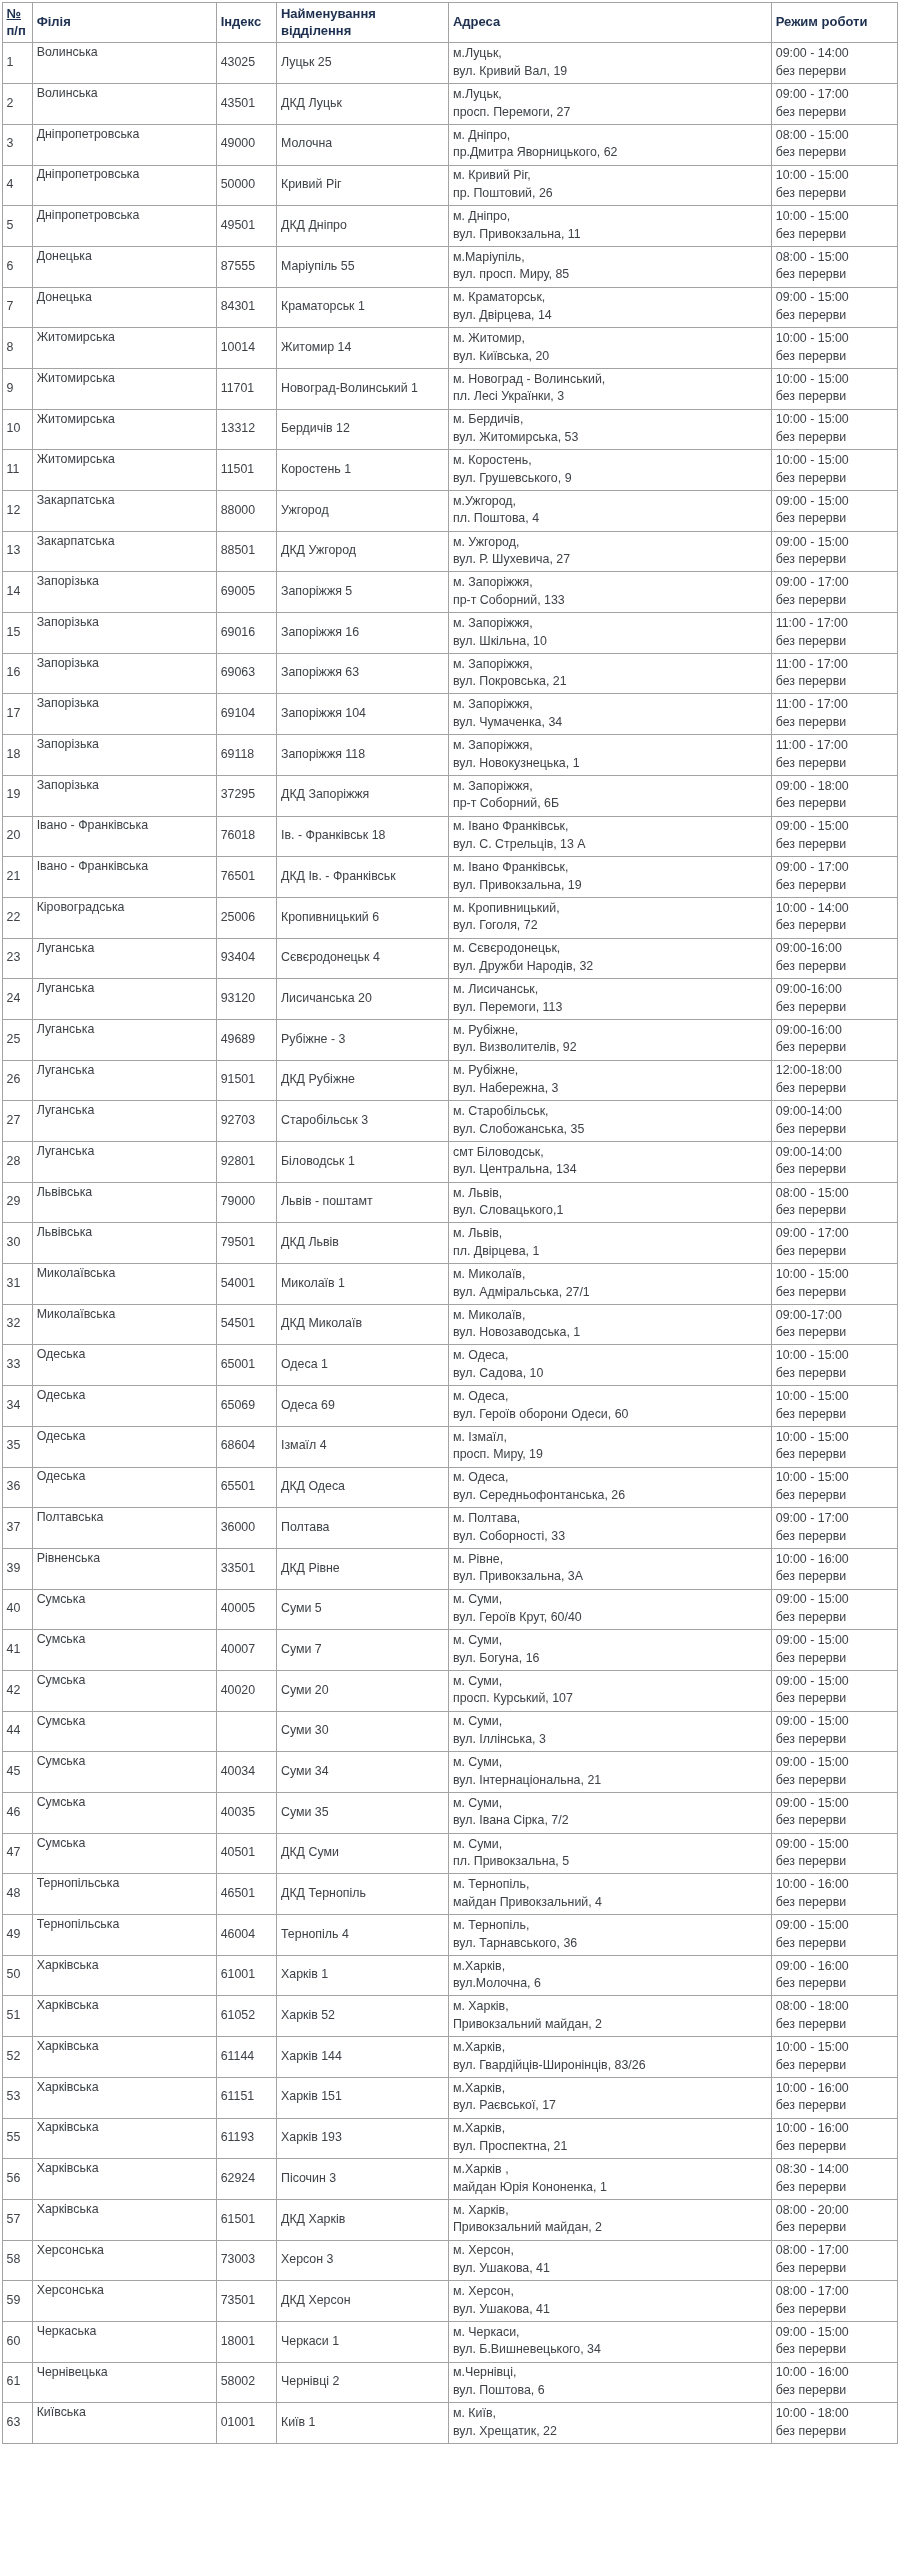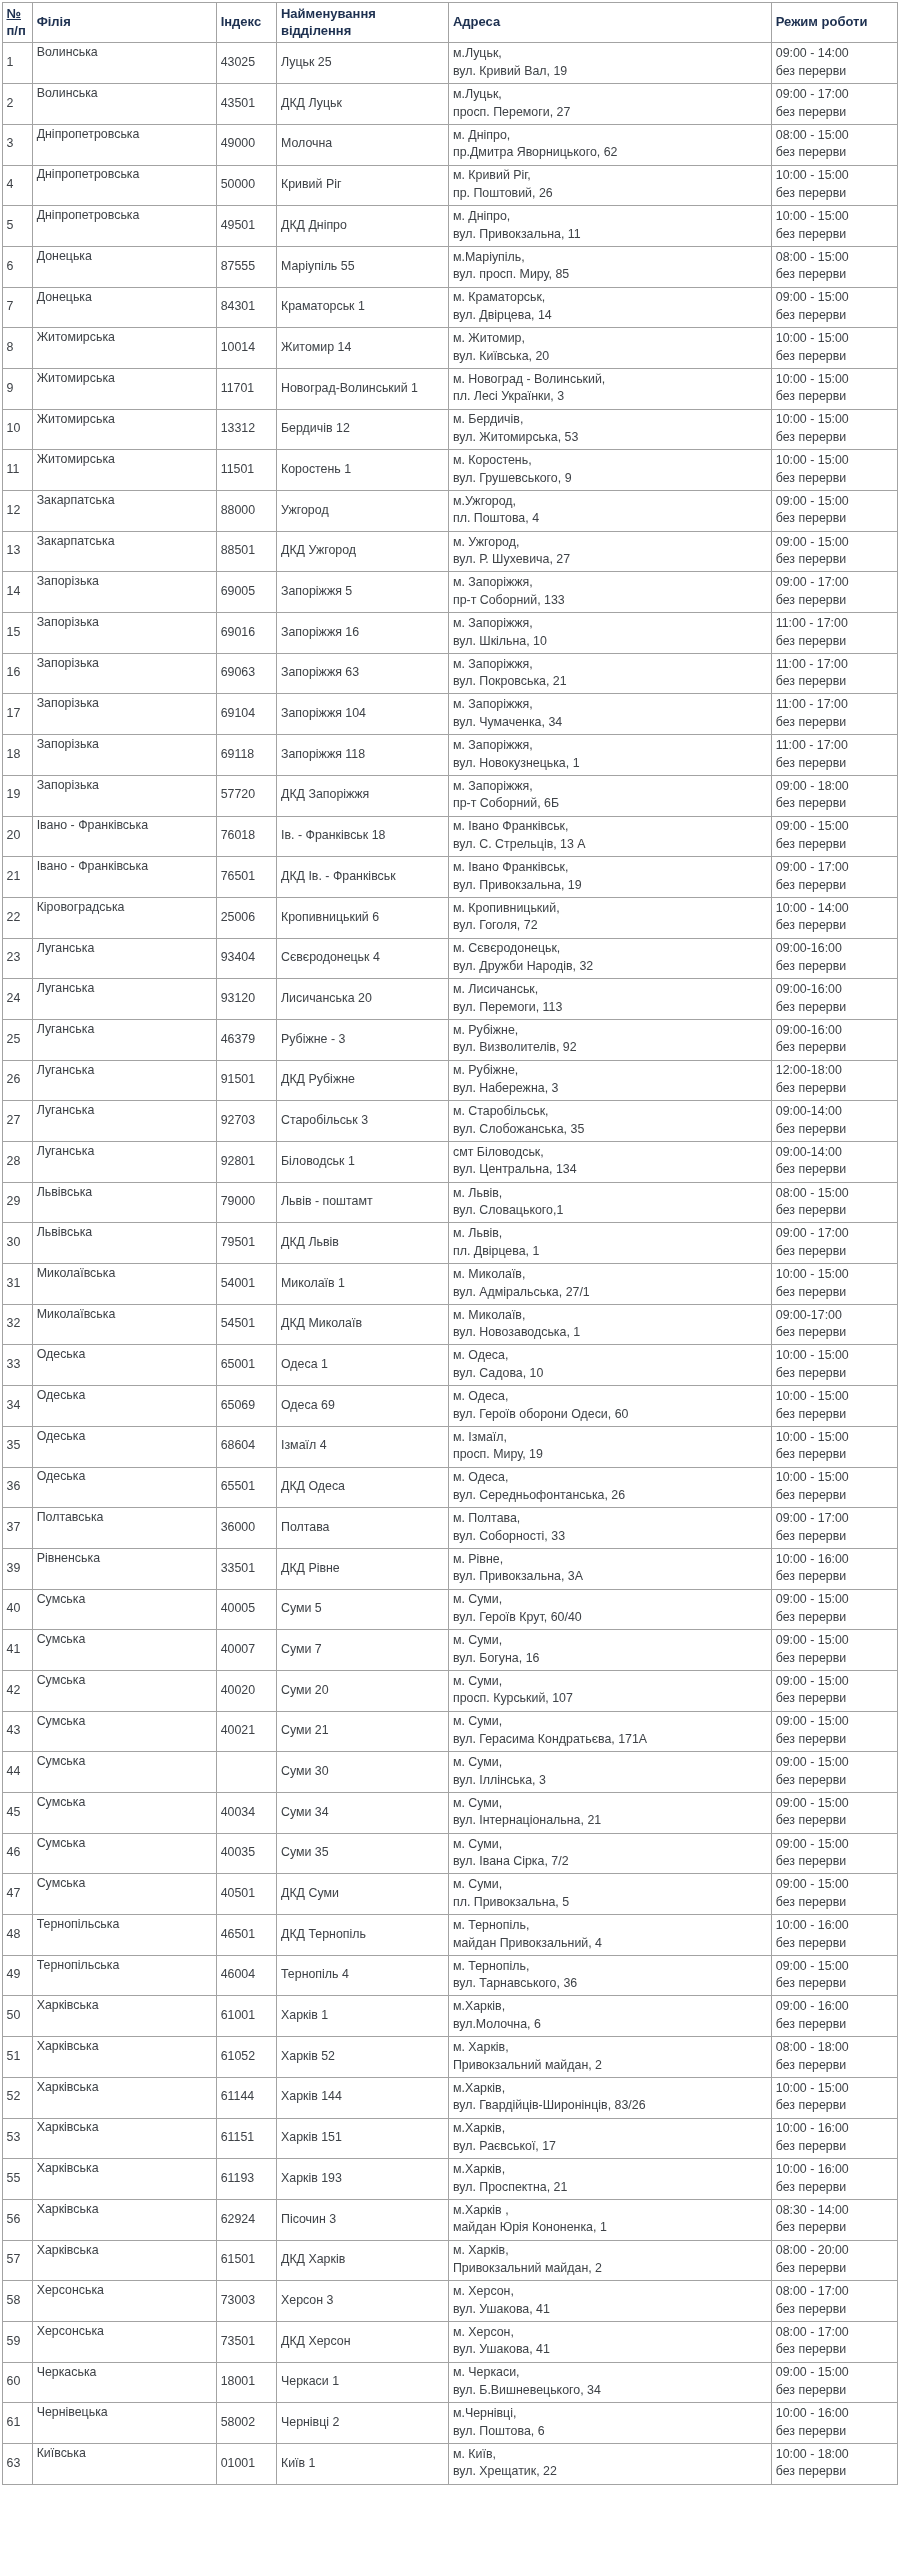--- a/index.html
+++ b/index.html
@@ -319,21 +319,21 @@
           <div>вул. Новокузнецька, 1</div>
         </td>
         <td class="cell-schedule two-line">
           <div>11:00 - 17:00</div>
           <div>без перерви</div>
         </td>
       </tr>
       <tr>
         <td class="cell-num">19</td>
         <td class="cell-filia">Запорізька</td>
-        <td class="cell-index">57720</td>
+        <td class="cell-index">37295</td>
         <td class="cell-name">ДКД Запоріжжя</td>
         <td class="cell-address two-line">
           <div>м. Запоріжжя,</div>
           <div>пр-т Соборний, 6Б</div>
         </td>
         <td class="cell-schedule two-line">
           <div>09:00 - 18:00</div>
           <div>без перерви</div>
         </td>
       </tr>
@@ -403,21 +403,21 @@
           <div>вул. Перемоги, 113</div>
         </td>
         <td class="cell-schedule two-line">
           <div>09:00-16:00</div>
           <div>без перерви</div>
         </td>
       </tr>
       <tr>
         <td class="cell-num">25</td>
         <td class="cell-filia">Луганська</td>
-        <td class="cell-index">46379</td>
+        <td class="cell-index">49689</td>
         <td class="cell-name">Рубіжне - 3</td>
         <td class="cell-address two-line">
           <div>м. Рубіжне,</div>
           <div>вул. Визволителів, 92</div>
         </td>
         <td class="cell-schedule two-line">
           <div>09:00-16:00</div>
           <div>без перерви</div>
         </td>
       </tr>
@@ -632,34 +632,20 @@
         </td>
       </tr>
       <tr>
         <td class="cell-num">42</td>
         <td class="cell-filia">Сумська</td>
         <td class="cell-index">40020</td>
         <td class="cell-name">Суми 20</td>
         <td class="cell-address two-line">
           <div>м. Суми,</div>
           <div>просп. Курський, 107</div>
-        </td>
-        <td class="cell-schedule two-line">
-          <div>09:00 - 15:00</div>
-          <div>без перерви</div>
-        </td>
-      </tr>
-      <tr>
-        <td class="cell-num">43</td>
-        <td class="cell-filia">Сумська</td>
-        <td class="cell-index">40021</td>
-        <td class="cell-name">Суми 21</td>
-        <td class="cell-address two-line">
-          <div>м. Суми,</div>
-          <div>вул. Герасима Кондратьєва, 171А</div>
         </td>
         <td class="cell-schedule two-line">
           <div>09:00 - 15:00</div>
           <div>без перерви</div>
         </td>
       </tr>
       <tr>
         <td class="cell-num">44</td>
         <td class="cell-filia">Сумська</td>
         <td class="cell-index"></td>

